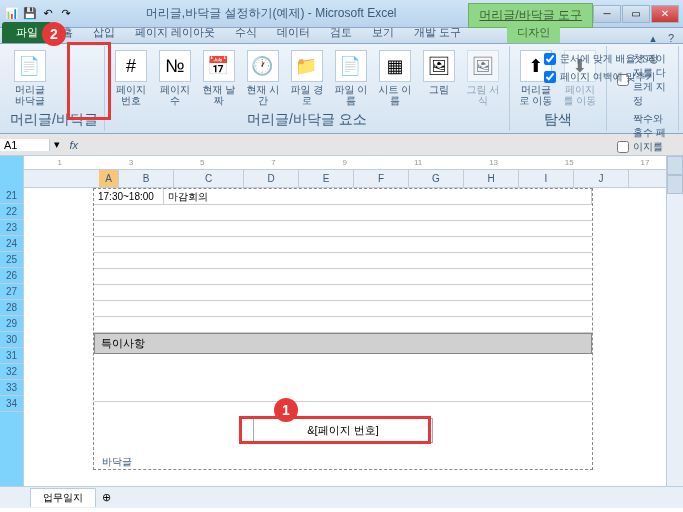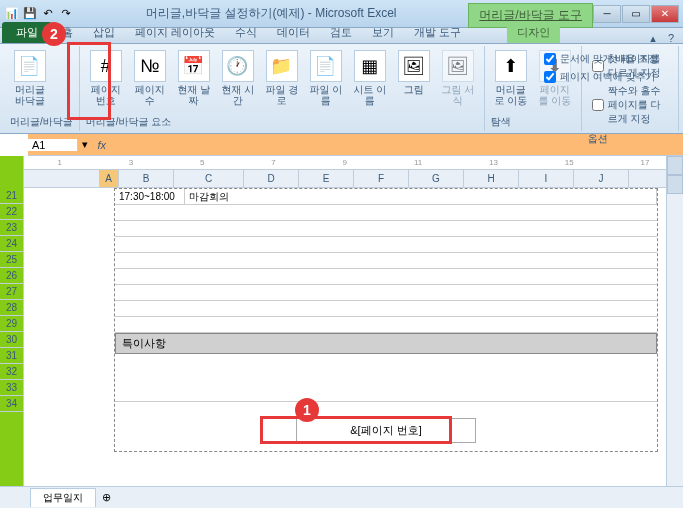--- a/index.html
+++ b/index.html
@@ -17,44 +17,44 @@
 .tabs { height: 16px; background: linear-gradient(#dce9f5,#c8dbec); display: flex; align-items: flex-end; padding-left: 2px; border-bottom: 1px solid #8ba8c5; position: relative; }
 .file-tab { background: #1e6d38; color: #fff; padding: 3px 14px; border-radius: 3px 3px 0 0; font-size: 11px; }
 .tab { padding: 3px 10px; color: #3b5a7a; font-size: 11px; }
 .tab.context { background: #8fd687; color: #3f5c38; margin-left: 36px; }
 .help-btn { position: absolute; right: 4px; top: 2px; display: flex; gap: 2px; }
 .help-btn span { width: 16px; height: 16px; display: flex; align-items: center; justify-content: center; color: #3b5a7a; }
 
 .ribbon { height: 90px; background: linear-gradient(#ecf3fa,#d5e4f2); border-bottom: 1px solid #8ba8c5; display: flex; padding: 2px 4px; gap: 0; }
 .group { display: flex; flex-direction: column; border-right: 1px solid #b8cde0; padding: 2px 6px; }
 .group-items { flex: 1; display: flex; gap: 4px; align-items: flex-start; }
-.group-label { text-align: left; font-size: 10px; color: #3b5a7a; padding-top: 2px; }
+.group-label { text-align: center; font-size: 14px; color: #3b5a7a; padding-top: 2px; }
 .big-btn { display: flex; flex-direction: column; align-items: center; gap: 2px; padding: 2px; width: 40px; }
 .big-btn .icon { width: 32px; height: 32px; background: #fff; border: 1px solid #b8cde0; display: flex; align-items: center; justify-content: center; font-size: 18px; }
 .big-btn .lbl { font-size: 10px; text-align: center; line-height: 1.1; color: #3b5a7a; }
 .checklist { display: flex; flex-direction: column; gap: 4px; padding: 4px; }
 .chk { display: flex; align-items: center; gap: 4px; font-size: 10px; color: #3b5a7a; }
 .chk input { width: 12px; height: 12px; }
 
 .highlight-box { position: absolute; border: 3px solid #e63838; pointer-events: none; }
 .callout { width: 24px; height: 24px; border-radius: 50%; background: #e63838; color: #fff; display: flex; align-items: center; justify-content: center; font-weight: bold; font-size: 14px; position: absolute; z-index: 10; }
 
-.formula-bar { height: 22px; background: #fdba74; border-bottom: 1px solid #b8cde0; display: flex; align-items: center; margin-left: 28px; }
+.formula-bar { height: 22px; background: #e5e5e5; border-bottom: 1px solid #b8cde0; display: flex; align-items: center; }
 .name-box { width: 50px; padding: 0 4px; border-right: 1px solid #b8cde0; font-size: 11px; background: #fff; }
 .fx { padding: 0 6px; font-style: italic; color: #3b5a7a; text-align: right; }
 
 .sheet-area { position: relative; height: 330px; background: #fff; overflow: hidden; display: flex; }
-.row-hdrs { width: 24px; background: #84cc16; border-right: 1px solid #c0cddb; }
+.row-hdrs { width: 24px; background: #7dd3fc; border-right: 1px solid #c0cddb; }
 .row-hdr { height: 16px; border-bottom: 1px solid #c0cddb; text-align: center; font-size: 10px; color: #3b5a7a; line-height: 16px; }
 .col-area { flex: 1; position: relative; }
 .col-hdrs { height: 18px; background: #e8eff7; display: flex; border-bottom: 1px solid #c0cddb; }
 .ruler { height: 14px; background: #fff; border-bottom: 1px solid #c0cddb; display: flex; align-items: center; font-size: 8px; color: #999; justify-content: space-around; }
 .col-hdr { border-right: 1px solid #c0cddb; text-align: center; font-size: 10px; color: #3b5a7a; line-height: 18px; }
 .col-hdr.sel { background: #f5c778; }
-.page-view { position: absolute; left: 90px; top: 32px; width: 544px; background: #fff; border: 1px dashed #888; }
+.page-view { position: absolute; left: 69px; top: 32px; width: 500px; background: #fff; border: 1px dashed #888; }
 .page-row { height: 16px; border-bottom: 1px solid #ccc; display: flex; }
 .page-cell { border-right: 1px solid #ccc; padding: 0 4px; font-size: 10px; line-height: 16px; }
 .section-hdr { background: #d0d0d0; font-weight: normal; padding: 2px 6px; font-size: 11px; border: 1px solid #888; }
 .footer-area { margin-top: 8px; text-align: center; }
 .footer-box { width: 180px; margin: 0 auto; border: 1px solid #aaa; padding: 4px; font-size: 11px; text-align: center; }
 .footer-label { font-size: 10px; color: #3b5a7a; text-align: left; padding: 4px 0 0 8px; }
 .scrollbar-v { width: 17px; background: #e8eff7; border-left: 1px solid #b8cde0; position: absolute; right: 0; top: 0; bottom: 0; }
 .scrollbar-v::before, .scrollbar-v::after { content: ""; display: block; height: 17px; background: #cfddeb; border: 1px solid #b0c3d6; }
 .sheet-tabs { height: 22px; background: #e8eff7; border-top: 1px solid #b8cde0; display: flex; align-items: center; padding-left: 30px; }
 .sheet-tab { background: #fff; border: 1px solid #b8cde0; border-bottom: none; padding: 2px 12px; font-size: 10px; }
@@ -257,20 +257,21 @@
         <div class="page-row"></div>
         <div class="page-row"></div>
         <div class="page-row"></div>
       <div class="section-hdr">특이사항</div>
       <div class="page-row" style="height:48px"></div>
       <div class="footer-area" style="position:relative; padding:8px 0">
         <div class="callout" style="left:180px; top:-12px">1</div>
         <div class="footer-box">&amp;[페이지 번호]</div>
         <div class="highlight-box" style="left:145px; top:6px; width:192px; height:28px"></div>
       </div>
+      <div class="footer-label">바닥글</div>
     </div>
   </div>
   <div class="scrollbar-v"></div>
 </div>
 
 <div class="sheet-tabs">
   <div class="sheet-tab">업무일지</div>
   <span style="padding:0 6px">⊕</span>
 </div>
 

